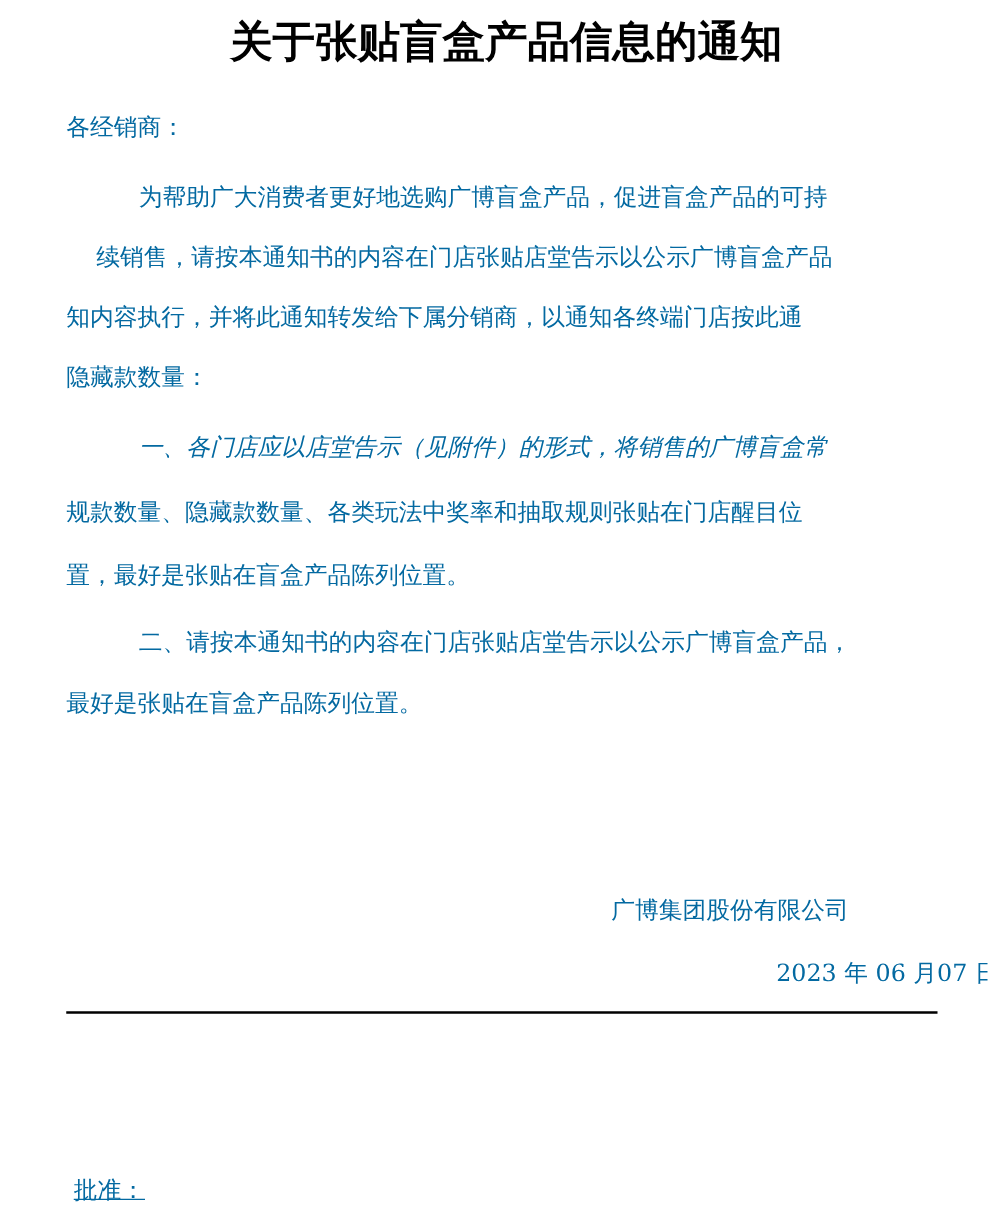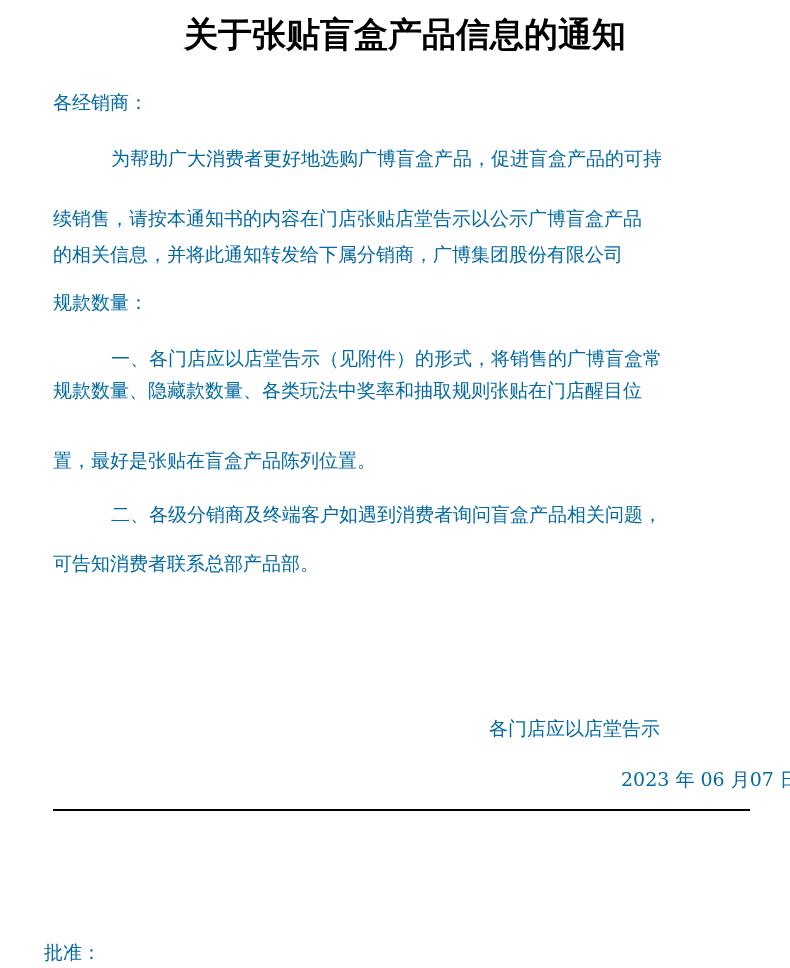--- a/index.html
+++ b/index.html
@@ -41,45 +41,45 @@
     .company { left: 489px; top: 714px; }
     .date { left: 585px; top: 765px; margin-left: 36px; }
     .rule {
       position: absolute;
       left: 53px;
       top: 809px;
       width: 697px;
       height: 0;
       border-top: 2px solid #000;
     }
-    .approve { left: 44px; top: 938px; }
+    .approve { left: 59px; top: 938px; text-decoration: underline; }
   </style>
 </head>
 <body>
 
 <div class="title">关于张贴盲盒产品信息的通知</div>
 
 <div class="line salutation">各经销商：</div>
 
 <div>
   <div class="line indent" style="top:144px;">为帮助广大消费者更好地选购广博盲盒产品，促进盲盒产品的可持</div>
-  <div class="line" style="top:204px;">续销售，请按本通知书的内容在门店张贴店堂告示以公示广博盲盒产品</div>
-  <div class="line" style="top:240px;">的相关信息，并将此通知转发给下属分销商，广博集团股份有限公司</div>
-  <div class="line" style="top:288px;">规款数量：</div>
+  <div class="line" style="top:192px;margin-left:24px;">续销售，请按本通知书的内容在门店张贴店堂告示以公示广博盲盒产品</div>
+  <div class="line" style="top:240px;">知内容执行，并将此通知转发给下属分销商，以通知各终端门店按此通</div>
+  <div class="line" style="top:288px;">隐藏款数量：</div>
 </div>
 
 <div>
-  <div class="line indent" style="top:344px;">一、各门店应以店堂告示（见附件）的形式，将销售的广博盲盒常</div>
-  <div class="line" style="top:376px;">规款数量、隐藏款数量、各类玩法中奖率和抽取规则张贴在门店醒目位</div>
+  <div class="line indent" style="top:344px;font-style:italic;">一、各门店应以店堂告示（见附件）的形式，将销售的广博盲盒常</div>
+  <div class="line" style="top:396px;">规款数量、隐藏款数量、各类玩法中奖率和抽取规则张贴在门店醒目位</div>
   <div class="line" style="top:446px;">置，最好是张贴在盲盒产品陈列位置。</div>
 </div>
 
 <div>
-  <div class="line indent" style="top:500px;">二、各级分销商及终端客户如遇到消费者询问盲盒产品相关问题，</div>
-  <div class="line" style="top:549px;">可告知消费者联系总部产品部。</div>
+  <div class="line indent" style="top:500px;">二、请按本通知书的内容在门店张贴店堂告示以公示广博盲盒产品，</div>
+  <div class="line" style="top:549px;">最好是张贴在盲盒产品陈列位置。</div>
 </div>
 
-<div class="line company">各门店应以店堂告示</div>
+<div class="line company">广博集团股份有限公司</div>
 <div class="line date">2023 年 06 月07 日</div>
 
 <div class="rule"></div>
 
 <div class="line approve">批准：</div>
 
 </body></html>

